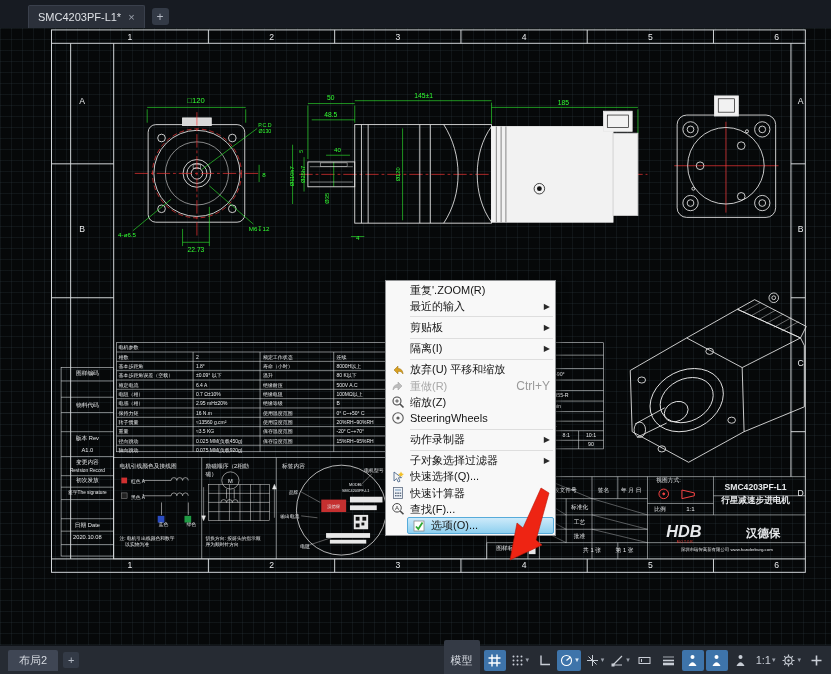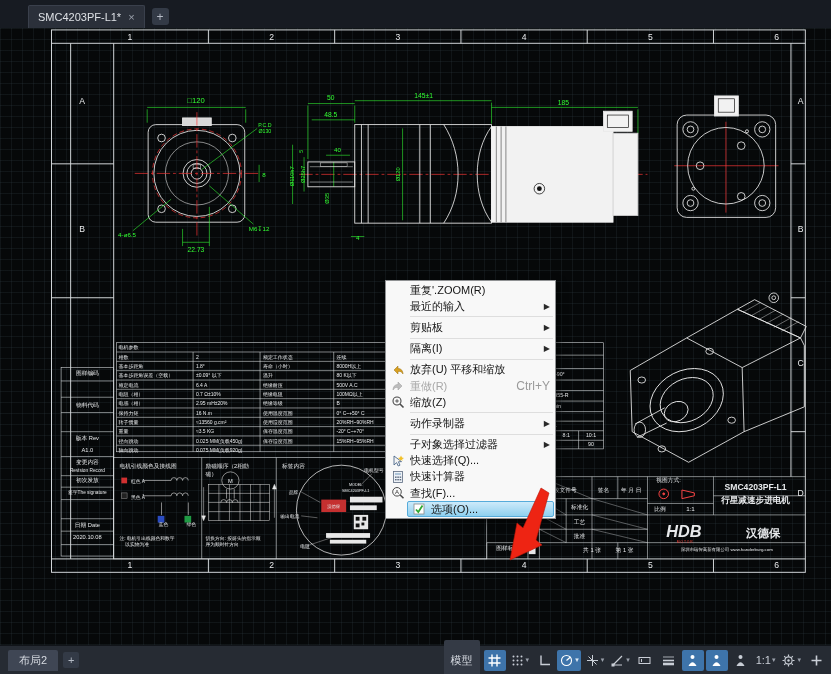--- a/index.html
+++ b/index.html
@@ -520,20 +520,29 @@
         <span class="mic">
           <svg width="14" height="14" viewBox="0 0 14 14">
             <circle cx="6" cy="6" r="4" fill="none" stroke="#4a4a4a" stroke-width="1.1"></circle>
             <line x1="9" y1="9" x2="12.5" y2="12.5" stroke="#4a4a4a" stroke-width="1.6"></line>
             <line x1="4.2" y1="6" x2="7.8" y2="6" stroke="#4a4a4a" stroke-width="0.9"></line>
             <line x1="6" y1="4.2" x2="6" y2="7.8" stroke="#4a4a4a" stroke-width="0.9"></line>
           </svg>
         </span>
         <span class="mil">缩放(Z)</span>
       </div>
+      <div class="mi">
+        <span class="mic">
+          <svg width="14" height="14" viewBox="0 0 14 14">
+            <circle cx="7" cy="7" r="5.2" fill="none" stroke="#5a5a5a" stroke-width="1.1"></circle>
+            <circle cx="7" cy="7" r="1.6" fill="#5a5a5a"></circle>
+          </svg>
+        </span>
+        <span class="mil">SteeringWheels</span>
+      </div>
       <div class="sep"></div>
       <div class="mi">
         <span class="mic"></span>
         <span class="mil">动作录制器</span>
         <span class="ma">▶</span>
       </div>
       <div class="sep"></div>
       <div class="mi">
         <span class="mic"></span>
         <span class="mil">子对象选择过滤器</span>

